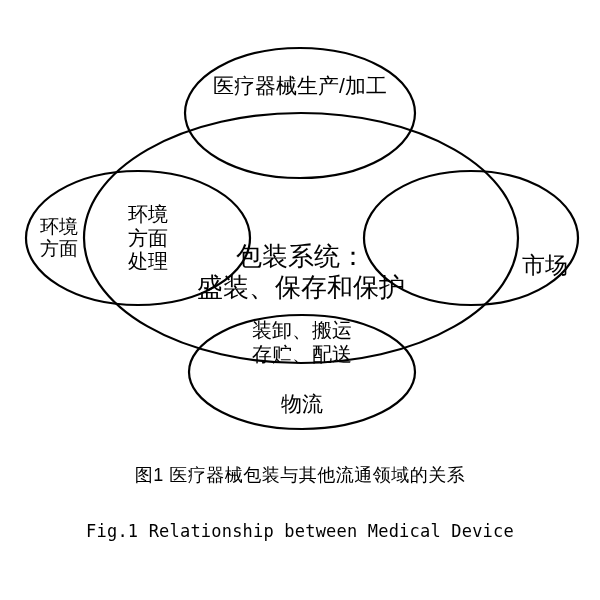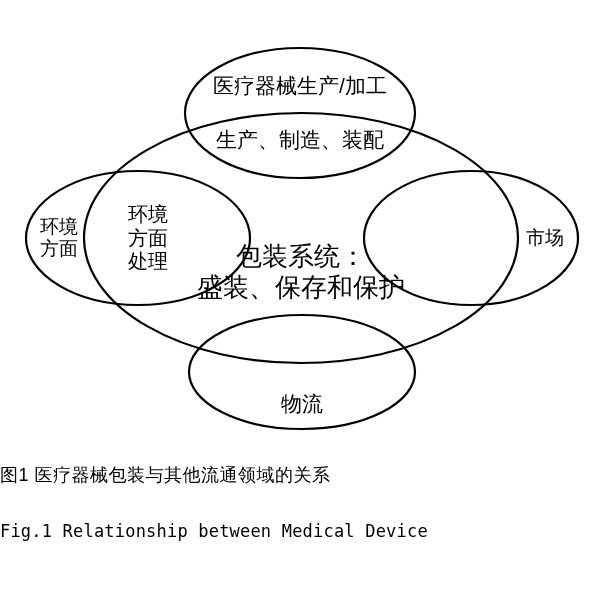--- a/index.html
+++ b/index.html
@@ -33,31 +33,31 @@
     white-space: pre;
     color: #000;
     font-family: "Liberation Sans", "DejaVu Sans", sans-serif;
     transform: translate(-50%, -50%);
   }
   .lbl-top-outer   { font-size: 21px; letter-spacing: 0px; }
   .lbl-top-inner   { font-size: 21px; }
   .lbl-left-outer  { font-size: 19px; }
   .lbl-left-inner  { font-size: 20px; }
   .lbl-right-inner { font-size: 20px; }
-  .lbl-right-outer { font-size: 19px; }
+  .lbl-right-outer { font-size: 23px; margin-top: 28px; }
   .lbl-center      { font-size: 26px; }
   .lbl-bottom-inner{ font-size: 20px; }
   .lbl-bottom-outer{ font-size: 21px; }
 
   #caption {
     position: absolute;
     left: 0;
     top: 462px;
     width: 600px;
-    text-align: left;
+    text-align: center;
   }
   .cap-cn {
     font-size: 18px;
     font-family: "Liberation Sans", "DejaVu Sans", sans-serif;
     letter-spacing: 0.5px;
     line-height: 1.5;
   }
   .cap-en {
     font-size: 17px;
     font-family: "DejaVu Sans Mono", "Liberation Mono", monospace;
@@ -76,35 +76,36 @@
       <ellipse cx="138" cy="238" rx="112" ry="67"></ellipse>
       <ellipse cx="471" cy="238" rx="107" ry="67"></ellipse>
       <ellipse cx="300" cy="113" rx="115" ry="65"></ellipse>
       <ellipse cx="302" cy="372" rx="113" ry="57"></ellipse>
       <ellipse cx="301" cy="238" rx="217" ry="125"></ellipse>
     </g>
   </svg>
 
   <div class="label lbl-top-outer" style="left:300px; top:86px;">医疗器械生产/加工</div>
 
-  <div class="label lbl-top-inner" style="left:300px; top:140px;">生产、制造、装配</div>
 
   <div class="label lbl-left-outer" style="left:59px; top:238px;">环境
 方面</div>
 
   <div class="label lbl-left-inner" style="left:148px; top:238px;">环境
 方面
 处理</div>
 
   <div class="label lbl-center" style="left:301px; top:272px;">包装系统：
 盛装、保存和保护</div>
 
 
   <div class="label lbl-right-outer" style="left:545px; top:238px;">市场</div>
 
+  <div class="label lbl-bottom-inner" style="left:302px; top:343px;">装卸、搬运
+存贮、配送</div>
 
   <div class="label lbl-bottom-outer" style="left:302px; top:404px;font-family:Liberation Serif, serif;">物流</div>
 
   <div id="caption">
     <div class="cap-cn">图1 医疗器械包装与其他流通领域的关系</div>
     <div class="cap-en">Fig.1 Relationship between Medical Device</div>
   </div>
 
 </div>
 

